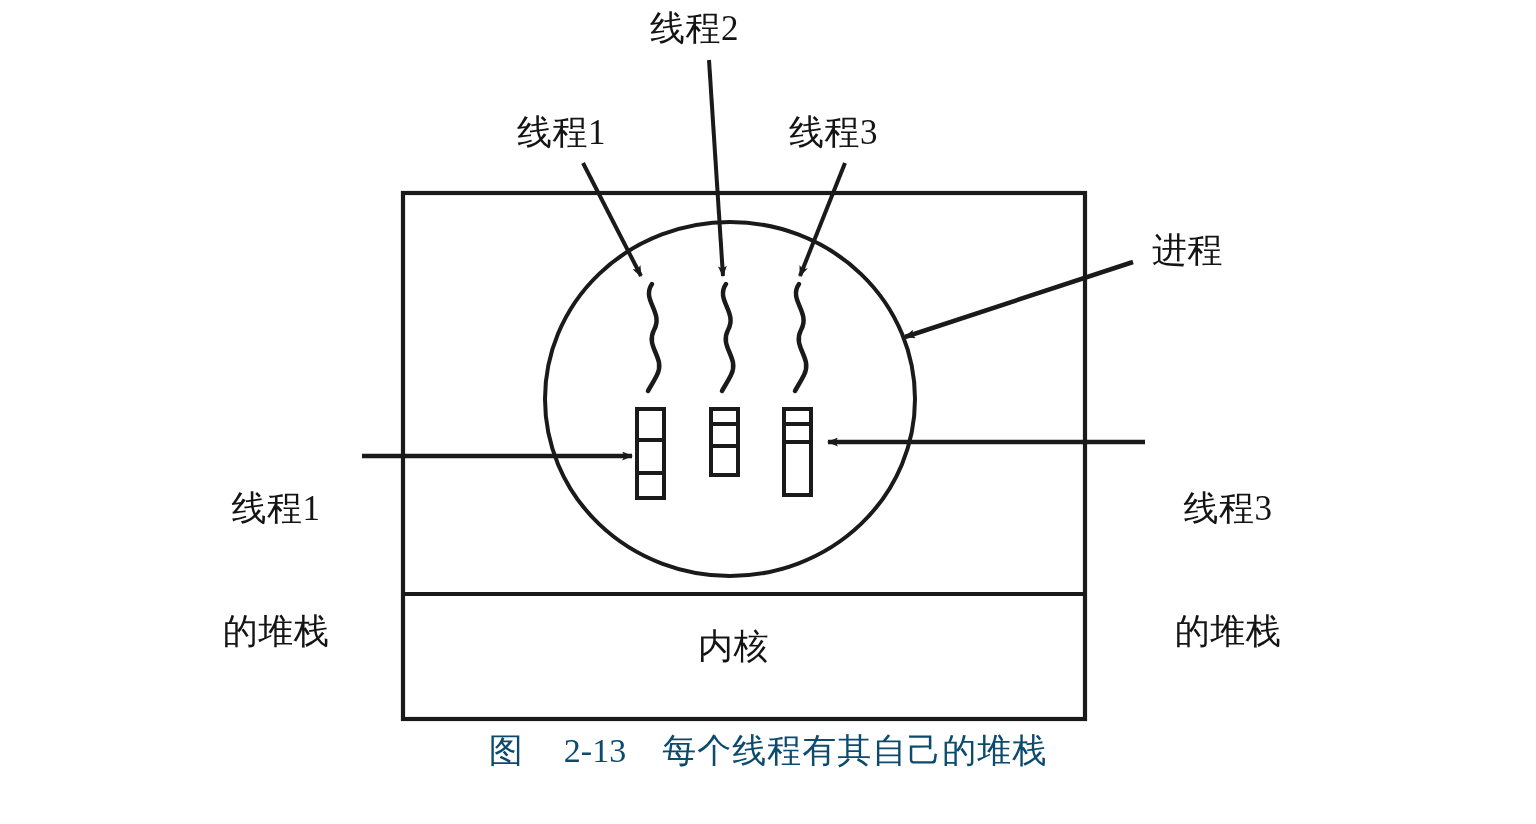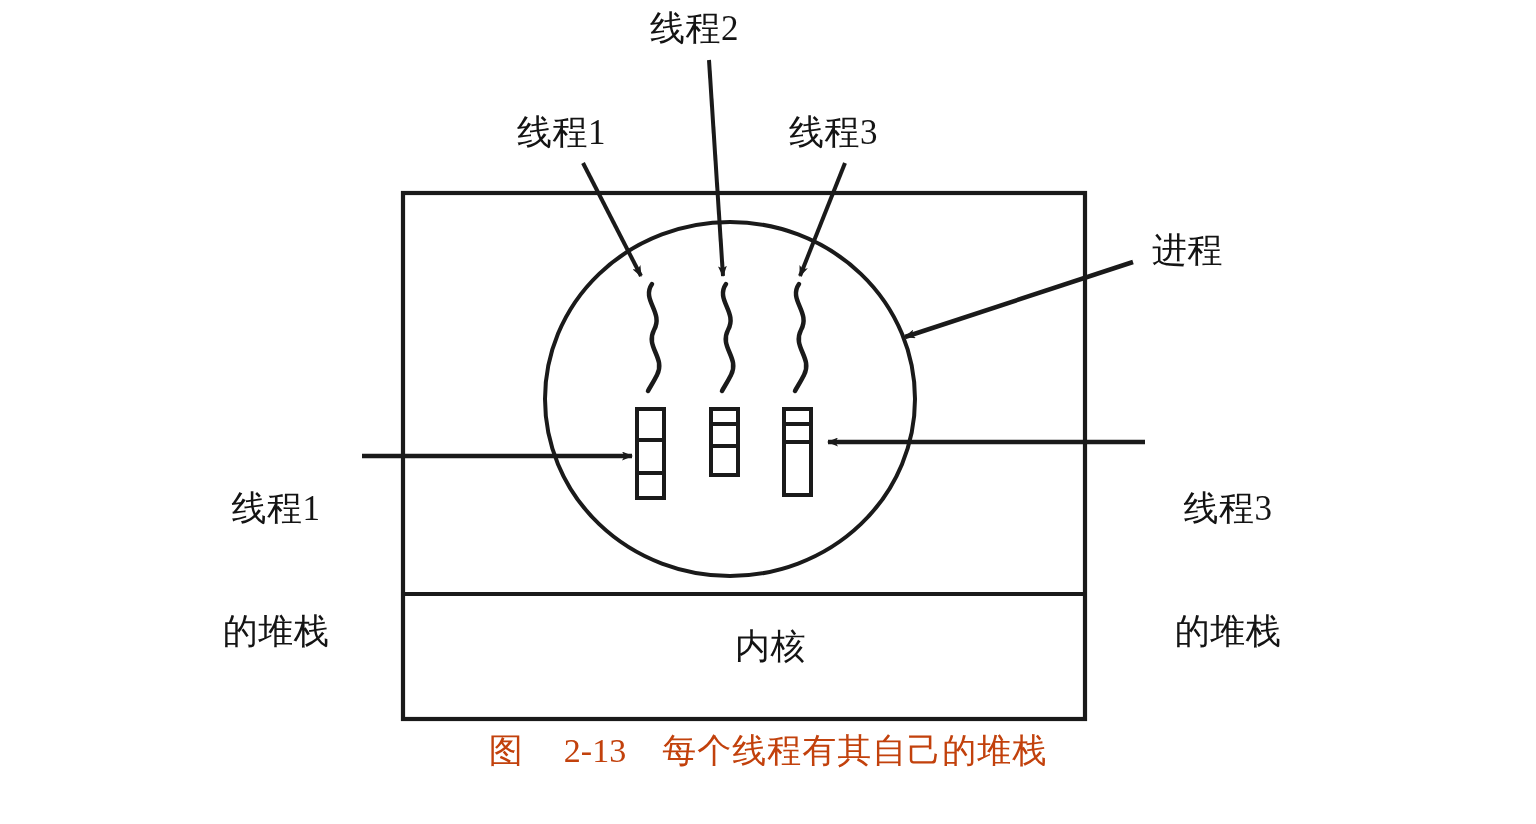--- a/index.html
+++ b/index.html
@@ -43,31 +43,30 @@
   .label-stack {
     font-size: 35px;
     text-align: center;
   }
   .label-process {
     font-size: 35px;
     margin-top: 8px;
   }
   .label-kernel {
     font-size: 35px;
-    margin-left: 37px;
   }
   .caption {
     position: absolute;
     left: 0;
     top: 728px;
     width: 1536px;
     text-align: center;
     font-size: 34px;
     font-family: "Liberation Serif", "DejaVu Serif", serif;
-    color: #c2410c;
+    color: #0c4a6e;
     letter-spacing: 1px;
   }
   .caption .cap-num {
     letter-spacing: 0px;
   }
 </style>
 </head>
 <body>
 
 <div id="figure-root">

